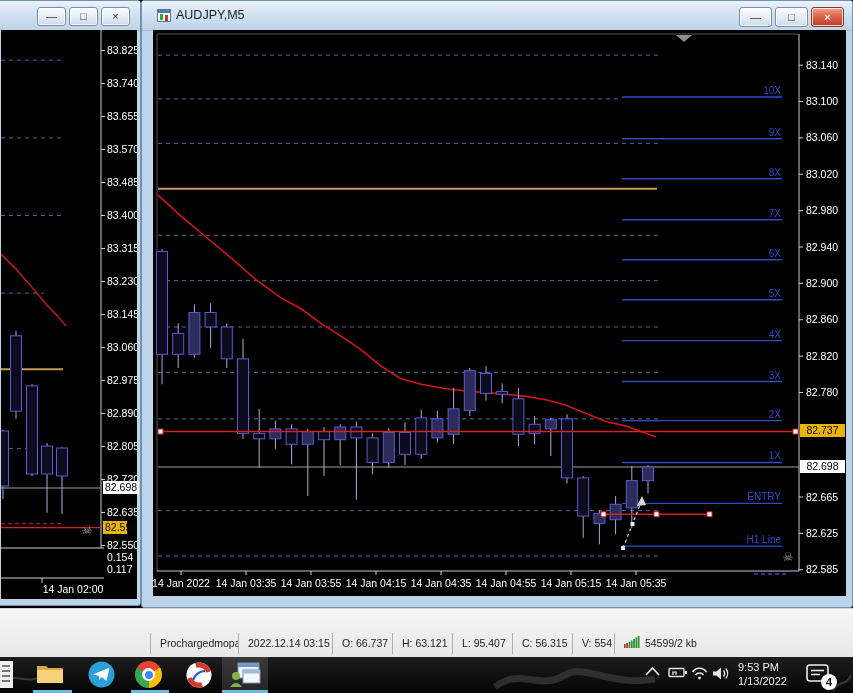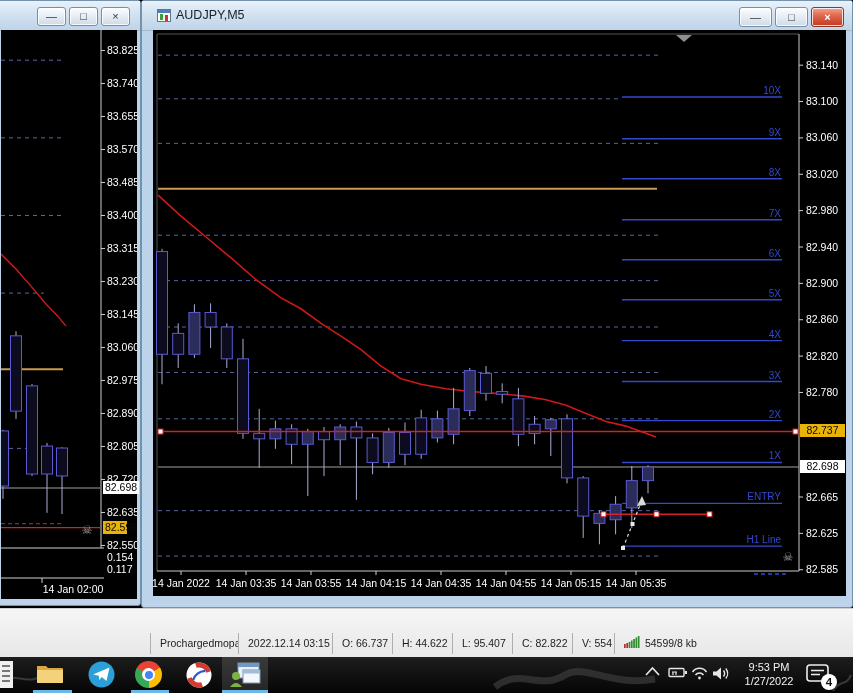--- a/index.html
+++ b/index.html
@@ -34,21 +34,21 @@
   .scell{position:absolute;top:24px;height:21px;line-height:21px;font-size:10.5px;color:#1c1c1c;
     border-left:1px solid #aeaeae;padding-left:9px;box-sizing:border-box;white-space:nowrap;overflow:hidden}
   
   .taskbar{position:absolute;left:0;top:657px;width:853px;height:36px;
     background:linear-gradient(#1d1d1d,#050505)}
   .tb-icon{position:absolute;top:4px;width:30px;height:28px}
   .run-indicator{position:absolute;bottom:0;height:3px;background:#6cb8e8}
   .tb-active{position:absolute;top:0;height:36px;background:rgba(255,255,255,.13)}
   .tray-ico{position:absolute;top:9px}
   .clock{position:absolute;right:53px;top:4px;width:62px;color:#f2f2f2;font-size:11px;
-    text-align:center;line-height:13.5px}
+    text-align:left;line-height:13.5px}
   .chrome-ball{width:27px;height:27px;border-radius:50%;position:relative;
     background:conic-gradient(from -60deg,#e94335 0 33%,#fbbc05 0 66%,#34a853 0 100%)}
   .chrome-ball .w{position:absolute;left:7px;top:7px;width:13px;height:13px;border-radius:50%;background:#fff}
   .chrome-ball .b{position:absolute;left:9.5px;top:9.5px;width:8px;height:8px;border-radius:50%;background:#4285f4}
   svg{display:block}
 </style>
 </head>
 <body>
 
 <div class="win" style="left:-7px;top:0;width:148px;height:606px">
@@ -317,35 +317,35 @@
       </svg>
     <div class="tag tag-red" style="left:647px;top:394px;width:45px">82.737</div>
     <div class="tag tag-white" style="left:647px;top:430px;width:45px">82.698</div>
   </div>
 </div>
 
 <div class="statusbar">
   <div class="scell" style="left:150px;width:88px">Prochargedmopar</div>
   <div class="scell" style="left:238px;width:94px">2022.12.14 03:15</div>
   <div class="scell" style="left:332px;width:60px">O: 66.737</div>
-  <div class="scell" style="left:392px;width:60px">H: 44.622</div>
+  <div class="scell" style="left:392px;width:60px">H: 63.121</div>
   <div class="scell" style="left:452px;width:60px">L: 95.407</div>
-  <div class="scell" style="left:512px;width:60px">C: 82.822</div>
+  <div class="scell" style="left:512px;width:60px">C: 56.315</div>
   <div class="scell" style="left:572px;width:42px">V: 554</div>
   <div class="scell" style="left:614px;width:140px;border-left:1px solid #aeaeae">
     <svg width="18" height="14" style="display:inline-block;vertical-align:-2px">
       <rect x="0" y="9" width="1.7" height="4" fill="#b23333"></rect>
       <rect x="2.3" y="8" width="1.7" height="5" fill="#b23333"></rect>
       <rect x="4.6" y="7" width="1.7" height="6" fill="#2e8b2e"></rect>
       <rect x="6.9" y="5.5" width="1.7" height="7.5" fill="#2e8b2e"></rect>
       <rect x="9.2" y="4" width="1.7" height="9" fill="#2e8b2e"></rect>
       <rect x="11.5" y="2.5" width="1.7" height="10.5" fill="#2e8b2e"></rect>
       <rect x="13.8" y="1" width="1.7" height="12" fill="#2e8b2e"></rect>
     </svg>
-    <span>54599/8 kb</span>
+    <span>54599/2 kb</span>
   </div>
 </div>
 
 <div class="taskbar">
   <svg width="853" height="36" style="position:absolute;left:0;top:0;pointer-events:none">
     <path d="M495,30 C520,10 540,34 565,18 C585,6 610,30 655,22" stroke="#3c3c3c" stroke-width="7" fill="none" opacity="0.7"></path>
     <path d="M3,26 C14,12 26,32 46,16 C52,12 58,20 62,16" stroke="#8a8a8a" stroke-width="2" fill="none" opacity="0.35"></path>
     <path d="M833,34 C840,22 846,30 851,18" stroke="#9a9a9a" stroke-width="2" fill="none" opacity="0.3"></path>
   </svg>
 
@@ -427,21 +427,21 @@
   </div>
   <div class="tray-ico" style="left:712px">
     <svg width="18" height="15">
       <polygon points="1,5.5 4.5,5.5 9,1.5 9,13.5 4.5,9.5 1,9.5" fill="#e5e5e5"></polygon>
       <path d="M11.5,4.5 a5,5 0 0 1 0,6 M13.8,2.5 a8,8 0 0 1 0,10" stroke="#e5e5e5" stroke-width="1.4" fill="none"></path>
     </svg>
   </div>
 
   <div class="clock">
     <div>9:53 PM</div>
-    <div>1/27/2022</div>
+    <div>1/13/2022</div>
   </div>
 
   <div class="tray-ico" style="left:806px;top:6px">
     <svg width="34" height="28">
       <rect x="1" y="2" width="21" height="16" rx="3" fill="none" stroke="#ededed" stroke-width="1.6"></rect>
       <path d="M5,7.5 h13 M5,11.5 h9" stroke="#ededed" stroke-width="1.4"></path>
       <circle cx="23" cy="19" r="8" fill="#fff"></circle>
       <text x="23" y="23" text-anchor="middle" font-size="11.5" font-weight="bold" fill="#111" font-family="Liberation Sans, sans-serif">4</text>
     </svg>
   </div>

